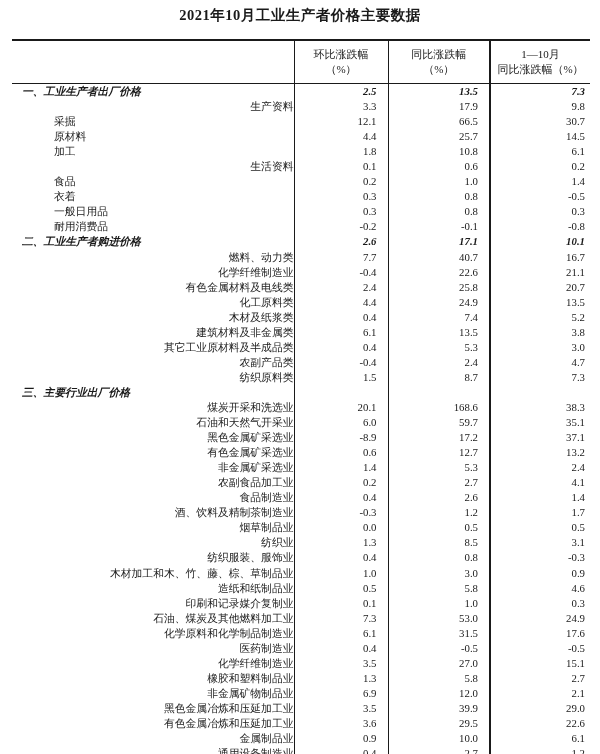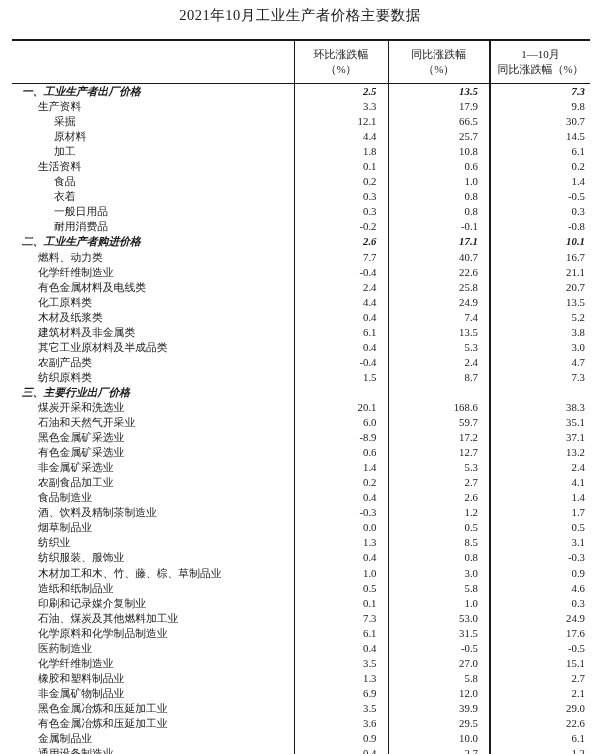--- a/index.html
+++ b/index.html
@@ -5,21 +5,21 @@
   html, body {
     margin: 0; padding: 0;
     width: 600px; height: 754px;
     background: #ffffff;
     overflow: hidden;
     font-family: "Liberation Serif", "DejaVu Serif", serif;
     color: #1a1a1a;
   }
   .page-title {
     text-align: center;
-    font-weight: normal;
+    font-weight: bold;
     font-size: 14.5px;
     padding-top: 6px;
     letter-spacing: 0.5px;
   }
   table.price-table {
     border-collapse: collapse;
     table-layout: fixed;
     width: 578px;
     margin: 14px 0 0 12px;
     border-top: 2.5px solid #1a1a1a;
@@ -45,21 +45,21 @@
     height: 15.05px;
     font-size: 10.8px;
     line-height: 15.05px;
     padding: 0;
     white-space: nowrap;
     overflow: hidden;
   }
   tbody td.num { text-align: right; padding-right: 11px; }
   tbody td.num.bc4 { padding-right: 5px; }
   tbody td.label.indent0 { padding-left: 10px; }
-  tbody td.label.indent1 { padding-left: 26px; }
+  tbody td.label.indent1 { padding-left: 26px; text-align: right; }
   tbody td.label.indent2 { padding-left: 42px; }
   tbody tr.bold td { font-weight: bold; font-style: italic; }
 </style>
 </head>
 <body>
 
 <div class="page-title">2021年10月工业生产者价格主要数据</div>
 
 <table class="price-table">
   <colgroup>

